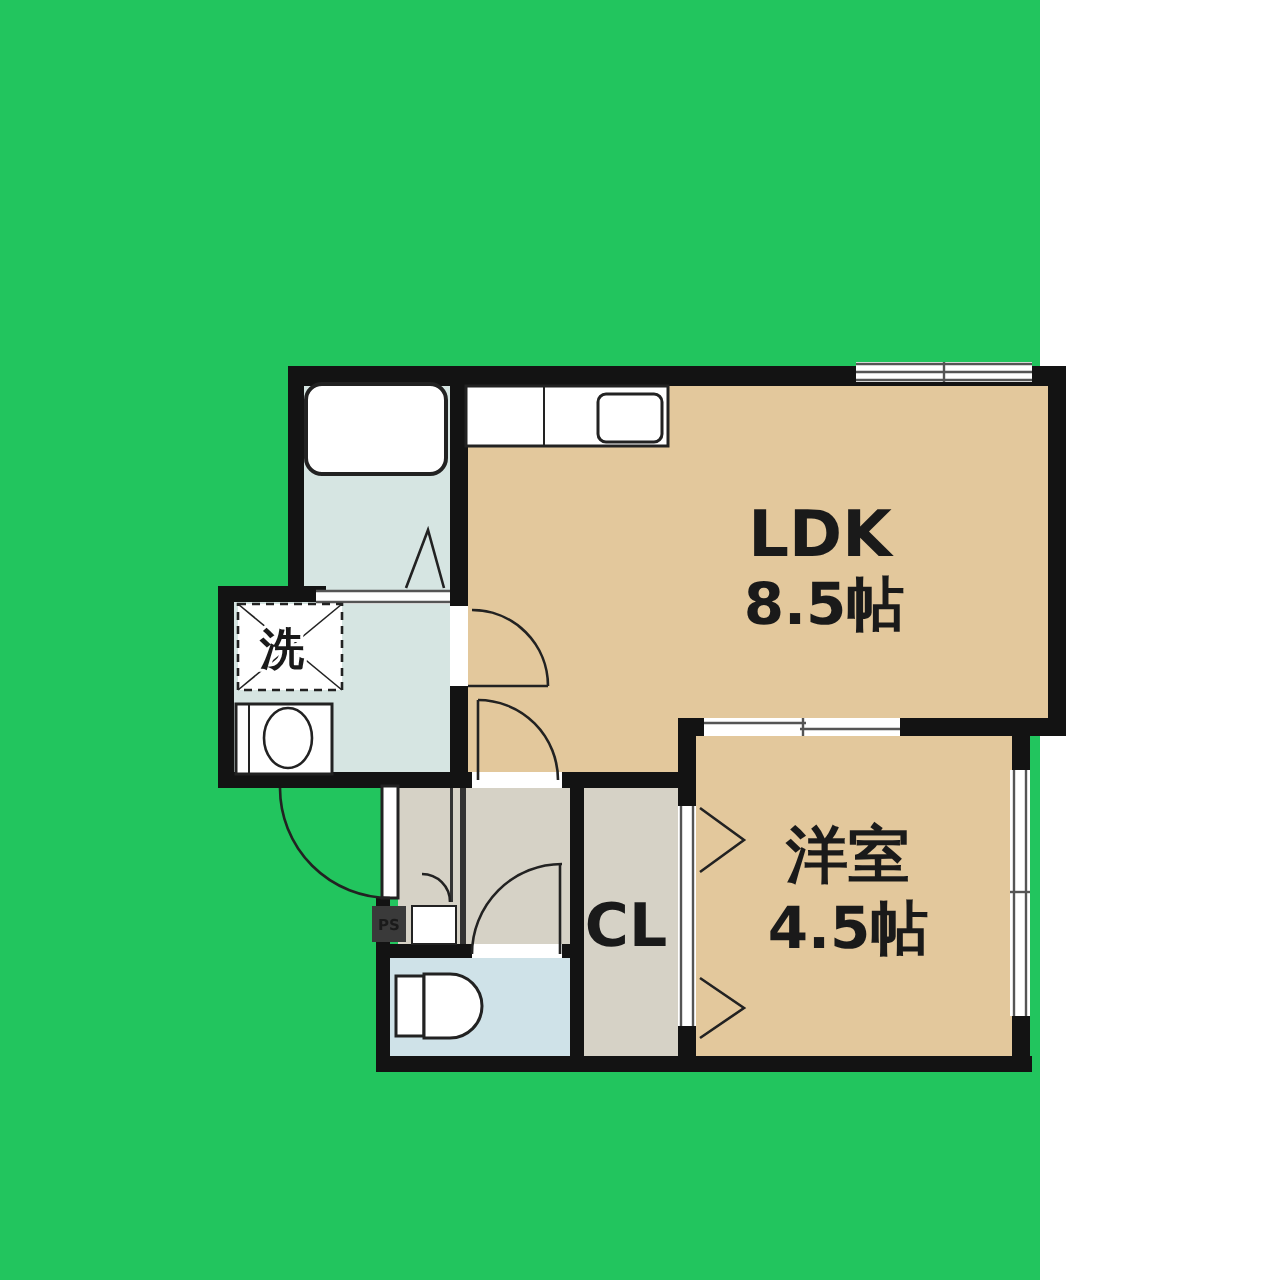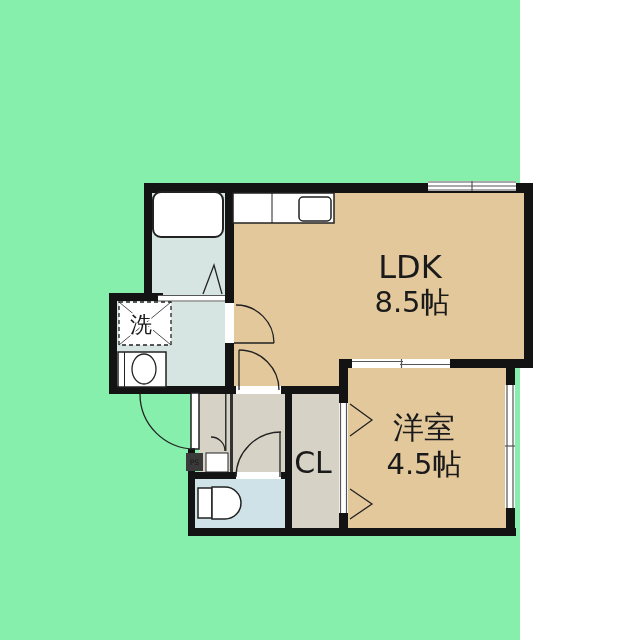--- a/index.html
+++ b/index.html
@@ -1,17 +1,17 @@
 <!DOCTYPE html>
 <html><head>
 <meta charset="utf-8">
 <style>
   html,body{margin:0;padding:0;background:#ffffff;}
   body{width:640px;height:640px;font-family:"DejaVu Sans",sans-serif;}
-  #plan-wrap{position:relative;width:520px;height:640px;background:#86efac;}
+  #plan-wrap{position:relative;width:520px;height:640px;background:#22c55e;font-weight:bold;}
   svg{display:block;}
   text{fill:#1a1a1a;}
   .room-label{font-family:"DejaVu Sans",sans-serif;}
 </style>
 </head>
 <body>
 
 <div id="plan-wrap">
 <svg width="640" height="640" viewBox="0 0 640 640">
 

